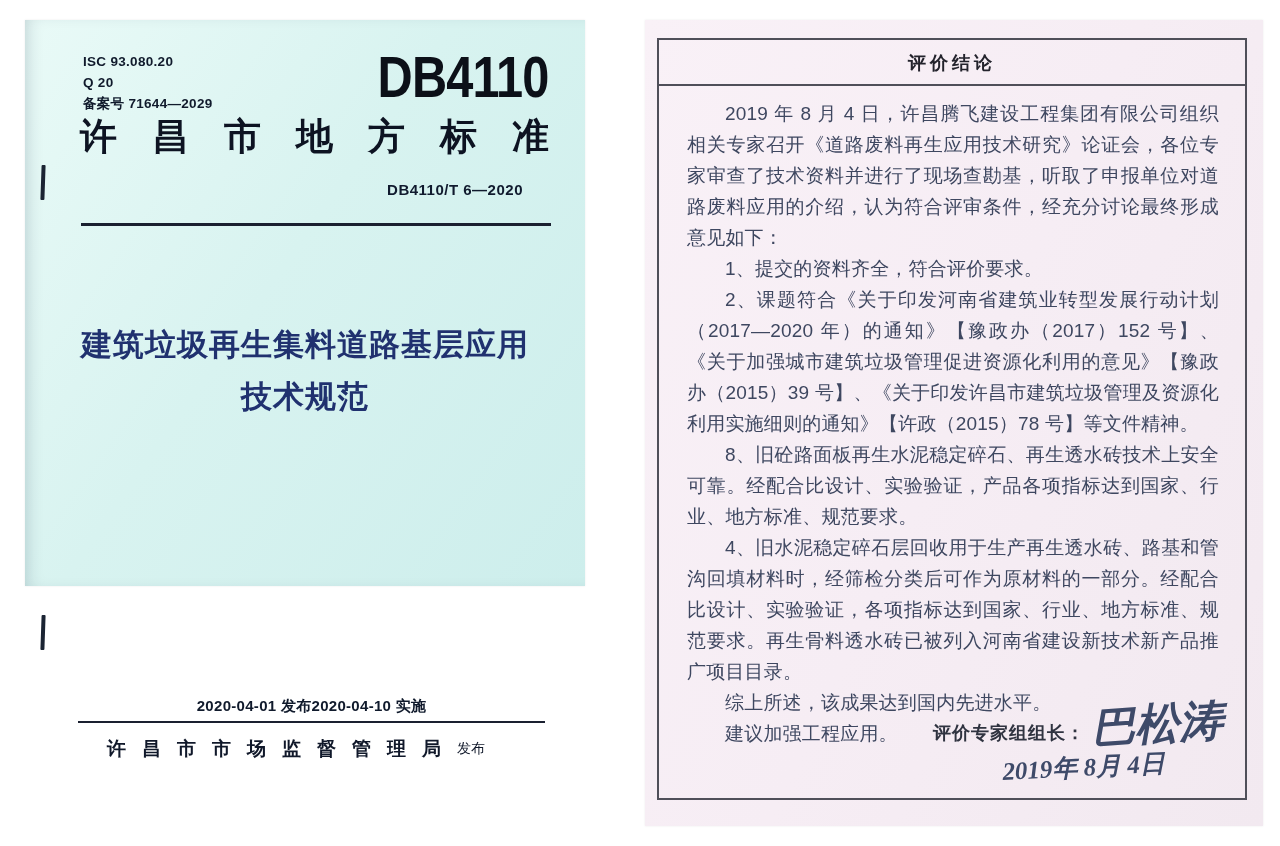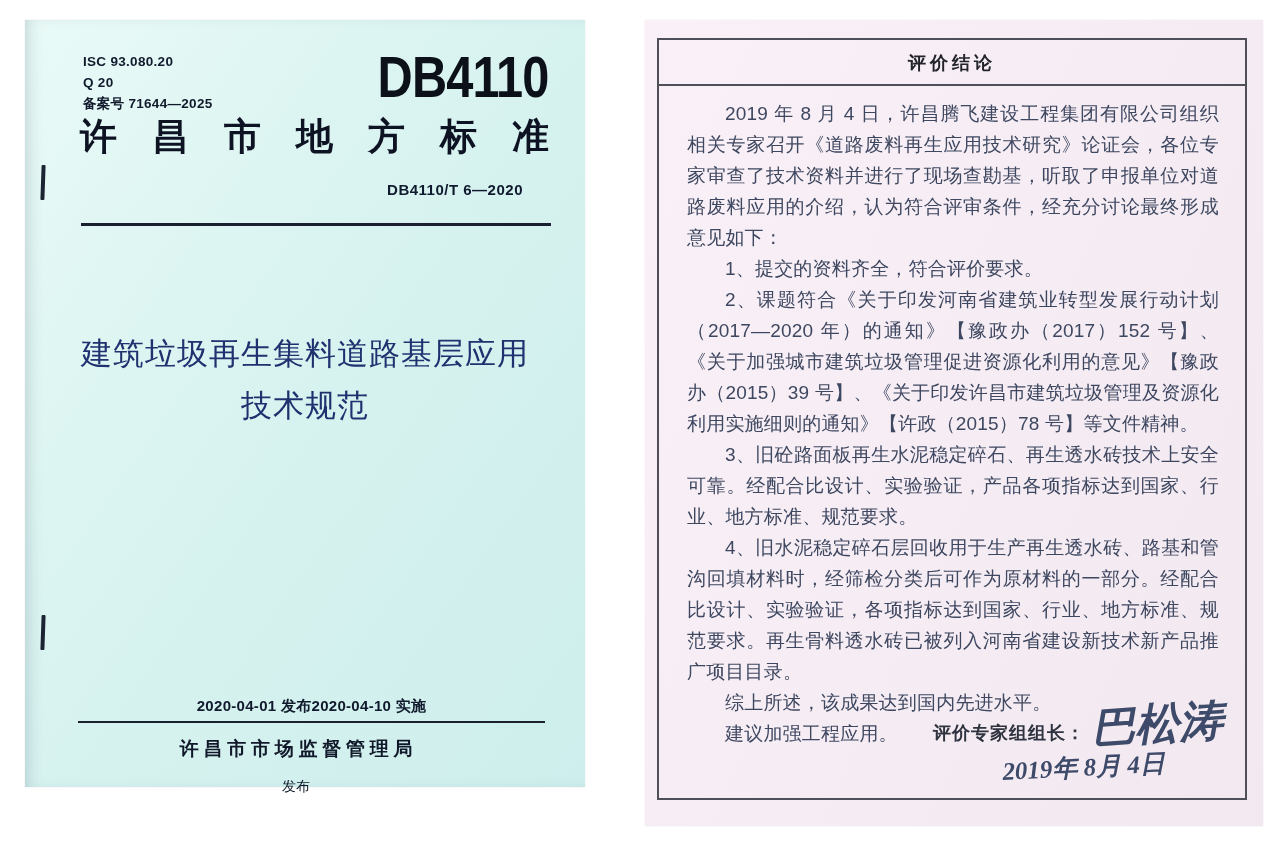--- a/index.html
+++ b/index.html
@@ -3,21 +3,21 @@
 <meta charset="utf-8">
 <style>
   html,body{margin:0;padding:0;background:#ffffff;}
   .stage{
     position:relative;width:1280px;height:846px;background:#ffffff;overflow:hidden;
     font-family:"Liberation Sans","DejaVu Sans",sans-serif;
   }
 
   
   .cover{
-    position:absolute;left:25px;top:20px;width:560px;height:767px;
+    position:absolute;left:25px;top:20px;width:560px;height:566px;
     background:linear-gradient(125deg,#e9faf7 0%,#d8f3f0 45%,#cdeeec 100%);
     box-shadow:inset 10px 0 18px -10px rgba(10,30,60,.22), 0 0 2px rgba(0,0,0,.08);
   }
   .bind-mark{position:absolute;left:16px;width:4px;height:35px;background:#1b2433;border-radius:1px;transform:rotate(2deg);}
   .mark-top{top:145px;}
   .mark-bottom{top:595px;}
   .cover-meta{
     position:absolute;left:58px;top:32px;font-size:13.5px;font-weight:bold;
     color:#101a2c;line-height:1.55;letter-spacing:.3px;
   }
@@ -30,30 +30,30 @@
     font-family:"Liberation Serif","DejaVu Serif",serif;
     font-size:37px;font-weight:bold;color:#0d1322;
     text-align:justify;text-align-last:justify;line-height:1.1;
   }
   .doc-number{
     position:absolute;right:62px;top:161px;font-size:15px;font-weight:bold;color:#101a2e;letter-spacing:.5px;
   }
   .rule{position:absolute;background:#1a2030;}
   .rule-top{left:56px;right:34px;top:203px;height:3px;}
   .cover-title{
-    position:absolute;left:20px;right:20px;top:308px;text-align:center;
-    font-size:31px;font-weight:normal;color:#20316f;line-height:52px;letter-spacing:1px;
+    position:absolute;left:20px;right:20px;top:299px;text-align:center;
+    font-size:31px;font-weight:bold;color:#20316f;line-height:52px;letter-spacing:1px;
   }
   .cover-dates{
     position:absolute;left:53px;right:40px;top:677px;display:flex;justify-content:center;
     font-size:15px;font-weight:bold;color:#101a2c;letter-spacing:.3px;
   }
   .rule-bottom{left:53px;right:40px;top:701px;height:2px;}
   .issuer-row{
-    position:absolute;left:82px;right:100px;top:716px;display:flex;align-items:center;gap:16px;flex-direction:column;
+    position:absolute;left:82px;right:100px;top:716px;display:flex;align-items:center;gap:16px;
   }
   .issuer{
     flex:1;font-family:"Liberation Serif","DejaVu Serif",serif;
     font-size:19px;font-weight:bold;color:#10182a;
     text-align:justify;text-align-last:justify;
   }
   .issuer-suffix{font-size:14px;font-weight:normal;color:#10182a;white-space:nowrap;}
 
   
   .report{
@@ -94,21 +94,21 @@
 
 <div class="stage">
 
   <section class="cover">
     <div class="bind-mark mark-top"></div>
     <div class="bind-mark mark-bottom"></div>
 
     <div class="cover-meta">
       <div>ISC 93.080.20</div>
       <div>Q 20</div>
-      <div>备案号  71644—2025</div>
+      <div>备案号  71644—2029</div>
     </div>
 
     <div class="db-code">DB4110</div>
 
     <div class="std-name">许 昌 市 地 方 标 准</div>
 
     <div class="doc-number">DB4110/T 6—2020</div>
 
     <div class="rule rule-top"></div>
 
@@ -131,21 +131,21 @@
   </section>
 
   <section class="report">
     <div class="frame">
       <header class="report-header">评价结论</header>
 
       <div class="report-body">
         <p>2019 年 8 月 4 日，许昌腾飞建设工程集团有限公司组织相关专家召开《道路废料再生应用技术研究》论证会，各位专家审查了技术资料并进行了现场查勘基，听取了申报单位对道路废料应用的介绍，认为符合评审条件，经充分讨论最终形成意见如下：</p>
         <p>1、提交的资料齐全，符合评价要求。</p>
         <p>2、课题符合《关于印发河南省建筑业转型发展行动计划（2017—2020 年）的通知》【豫政办（2017）152 号】、《关于加强城市建筑垃圾管理促进资源化利用的意见》【豫政办（2015）39 号】、《关于印发许昌市建筑垃圾管理及资源化利用实施细则的通知》【许政（2015）78 号】等文件精神。</p>
-        <p>3、旧砼路面板再生水泥稳定碎石、再生透水砖技术上安全可靠。经配合比设计、实验验证，产品各项指标达到国家、行业、地方标准、规范要求。</p>
+        <p>8、旧砼路面板再生水泥稳定碎石、再生透水砖技术上安全可靠。经配合比设计、实验验证，产品各项指标达到国家、行业、地方标准、规范要求。</p>
         <p>4、旧水泥稳定碎石层回收用于生产再生透水砖、路基和管沟回填材料时，经筛检分类后可作为原材料的一部分。经配合比设计、实验验证，各项指标达到国家、行业、地方标准、规范要求。再生骨料透水砖已被列入河南省建设新技术新产品推广项目目录。</p>
         <p>综上所述，该成果达到国内先进水平。</p>
         <p>建议加强工程应用。</p>
       </div>
 
       <div class="sign-area">
         <div class="sign-row">
           <span class="sign-label">评价专家组组长：</span>
           <span class="sign-name">巴松涛</span>
         </div>

